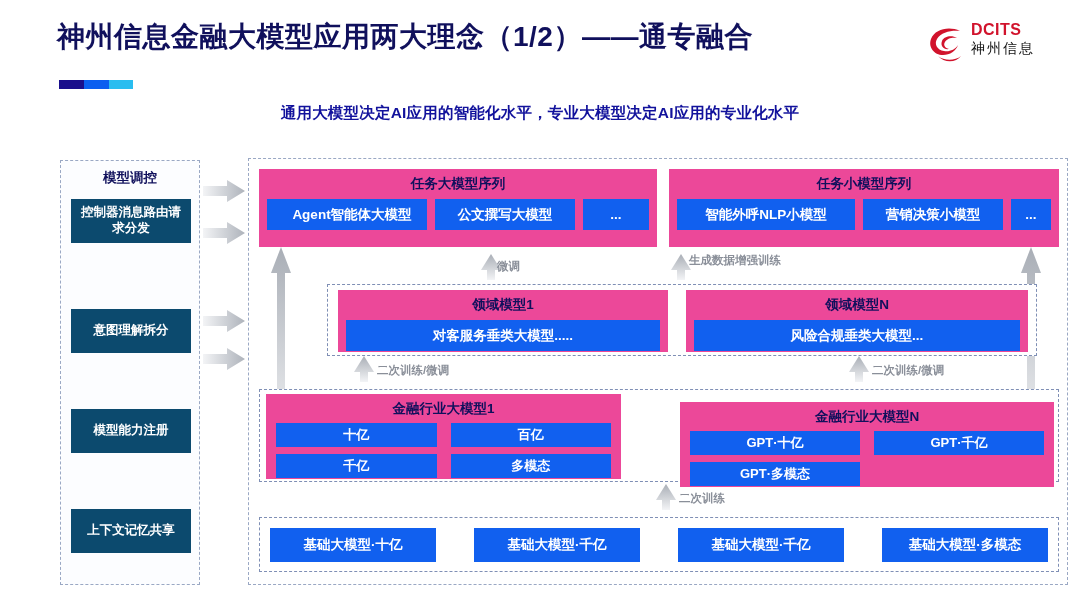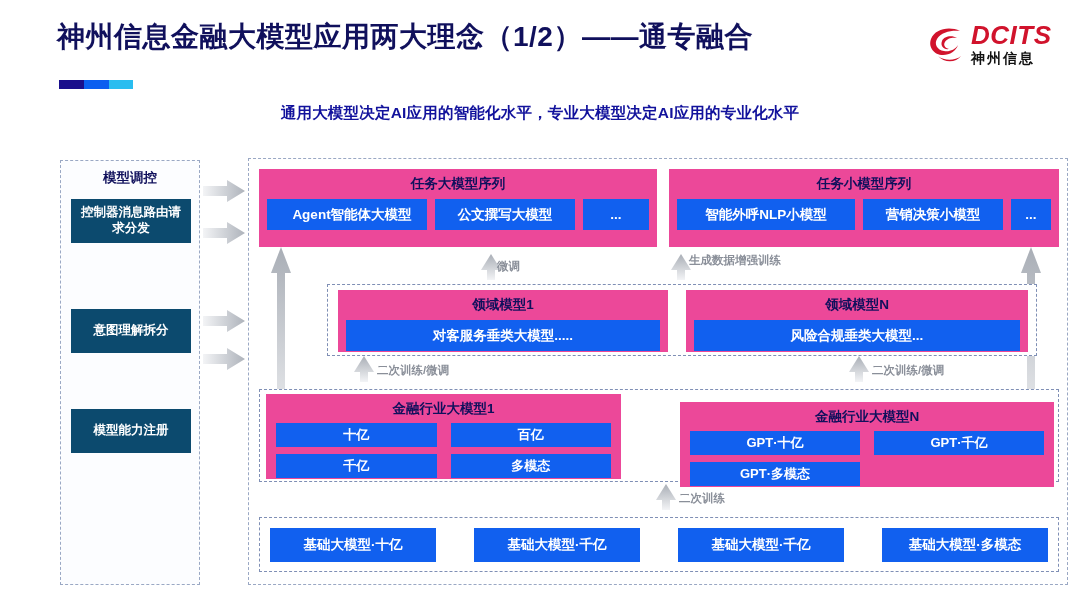--- a/index.html
+++ b/index.html
@@ -48,25 +48,25 @@
     letter-spacing: 0.2px;
   }
 
   
   #logo { position: absolute; right: 18px; top: 20px; width: 135px; height: 52px; }
   #logo-mark {
     position: absolute; left: 0; top: 6px; width: 40px; height: 38px;
   }
   #logo-text { position: absolute; left: 44px; top: 2px; }
   #logo-en {
-    font-size: 26px; font-weight: 800; color: #d1132c;
-    letter-spacing: 0.5px; font-style: italic; line-height: 1;
+    font-size: 16px; font-weight: 800; color: #d1132c;
+    letter-spacing: 0.5px; line-height: 1;
   }
   #logo-cn {
-    font-size: 14px; font-weight: 700; color: #111; letter-spacing: 2px;
+    font-size: 14px; font-weight: 400; color: #111; letter-spacing: 2px;
     margin-top: 3px; line-height: 1;
   }
 
   
   #left-panel {
     position: absolute;
     left: 60px; top: 160px;
     width: 140px; height: 425px;
     border: 1px dashed #9aa8c4;
     background: #fcfdff;
@@ -252,20 +252,21 @@
       <div id="logo-cn">神州信息</div>
     </div>
   </div>
 </div>
 
 <div id="left-panel">
   <div id="left-panel-title">模型调控</div>
   <div class="left-chip c0">控制器消息路由请求分发</div>
   <div class="left-chip c1">意图理解拆分</div>
   <div class="left-chip c2">模型能力注册</div>
+  <div class="left-chip c3">上下文记忆共享</div>
 </div>
 
 <div class="arrow-right ar0">
   <svg viewBox="0 0 42 22">
       <defs>
         <linearGradient id="gr" x1="0" y1="0" x2="1" y2="0">
           <stop offset="0" stop-color="#f3f4f6"></stop>
           <stop offset="1" stop-color="#aeb3bb"></stop>
         </linearGradient>
       </defs>

